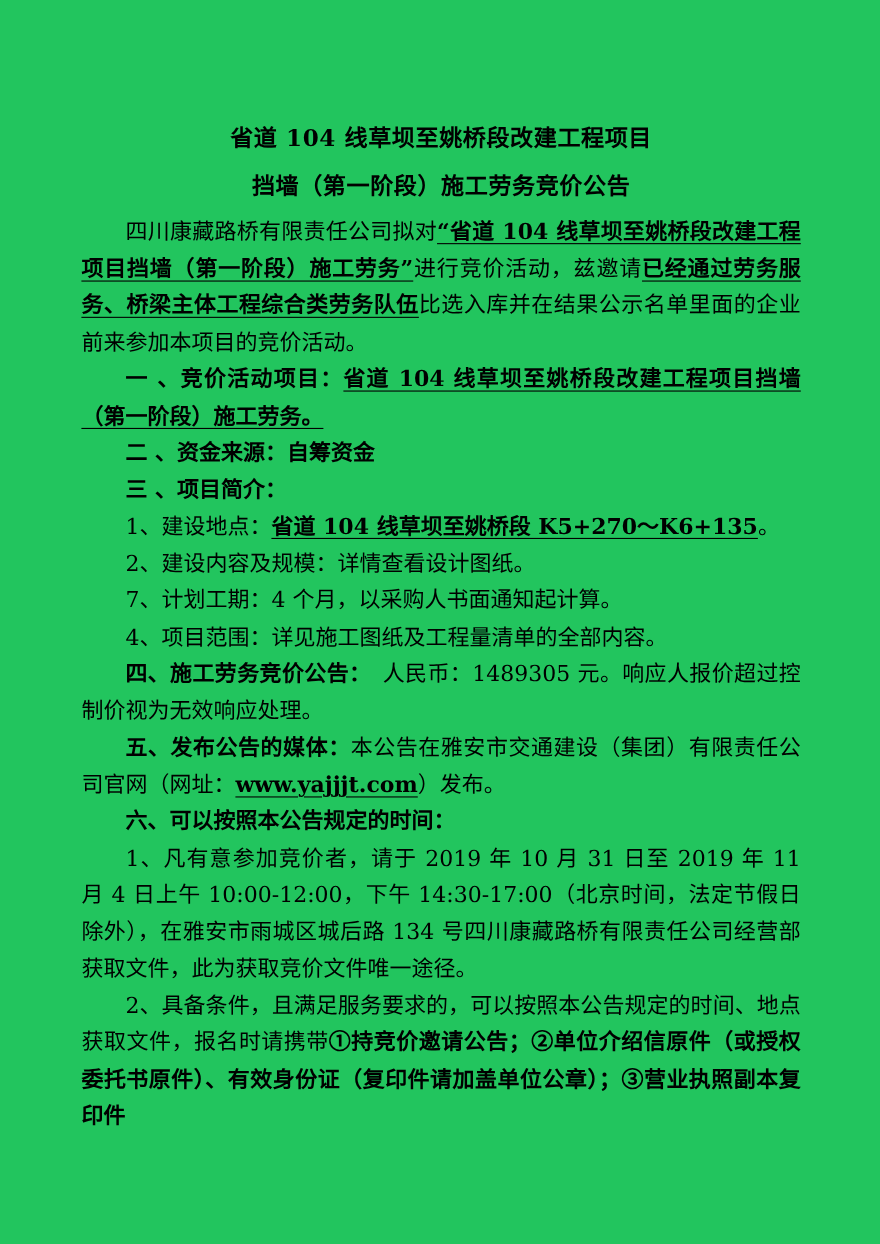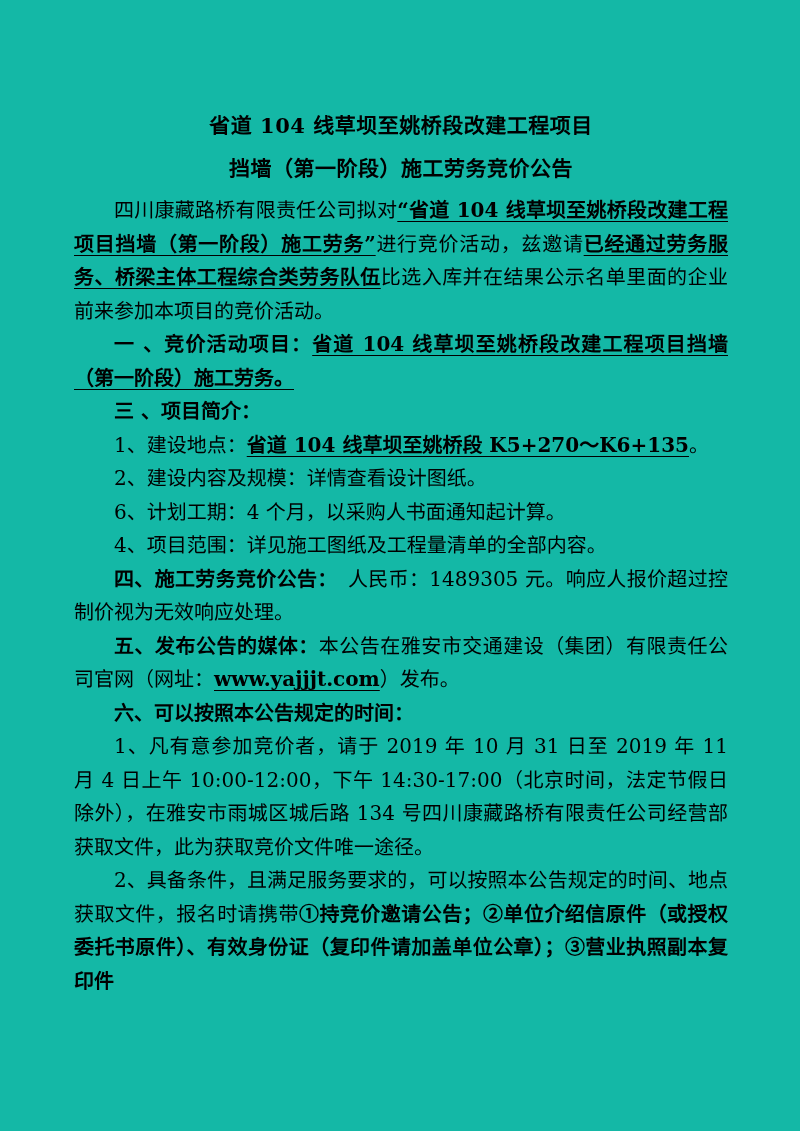--- a/index.html
+++ b/index.html
@@ -12,21 +12,21 @@
     height: 1131px;
     overflow: hidden;
     color: #000000;
     font-family: "DejaVu Serif", "Liberation Serif", serif;
   }
   .page {
     box-sizing: border-box;
     width: 800px;
     height: 1131px;
     padding: 104px 72px 0 74px;
-    background: #14b8a6;
+    background: #22c55e;
   }
   .title {
     margin: 0;
     text-align: center;
     font-size: 21px;
     line-height: 43px;
     font-weight: bold;
     letter-spacing: 0.5px;
   }
   .body-block {
@@ -51,28 +51,29 @@
 
   <p class="title">省道 104 线草坝至姚桥段改建工程项目</p>
   <p class="title">挡墙（第一阶段）施工劳务竞价公告</p>
 
   <div class="body-block">
 
     <p class="para"><span>四川康藏路桥有限责任公司拟对</span><span class="bu">“省道 104 线草坝至姚桥段改建工程项目挡墙（第一阶段）施工劳务”</span><span>进行竞价活动，兹邀请</span><span class="bu">已经通过劳务服务、桥梁主体工程综合类劳务队伍</span><span>比选入库并在结果公示名单里面的企业前来参加本项目的竞价活动。</span></p>
 
     <p class="para"><span class="b">一 、竞价活动项目：</span><span class="bu">省道 104 线草坝至姚桥段改建工程项目挡墙（第一阶段）施工劳务。</span></p>
 
+    <p class="para b">二 、资金来源：自筹资金</p>
 
     <p class="para b">三 、项目简介：</p>
 
     <p class="para"><span>1、建设地点：</span><span class="bu">省道 104 线草坝至姚桥段 K5+270～K6+135</span><span>。</span></p>
 
     <p class="para">2、建设内容及规模：详情查看设计图纸。</p>
 
-    <p class="para">6、计划工期：4 个月，以采购人书面通知起计算。</p>
+    <p class="para">7、计划工期：4 个月，以采购人书面通知起计算。</p>
 
     <p class="para">4、项目范围：详见施工图纸及工程量清单的全部内容。</p>
 
     <p class="para"><span class="b">四、施工劳务竞价公告：</span><span>　人民币：1489305 元。响应人报价超过控制价视为无效响应处理。</span></p>
 
     <p class="para"><span class="b">五、发布公告的媒体：</span><span>本公告在雅安市交通建设（集团）有限责任公司官网（网址：</span><span class="u">www.yajjjt.com</span><span>）发布。</span></p>
 
     <p class="para b">六、可以按照本公告规定的时间：</p>
 
     <p class="para">1、凡有意参加竞价者，请于 2019 年 10 月 31 日至 2019 年 11 月 4 日上午 10:00-12:00，下午 14:30-17:00（北京时间，法定节假日除外），在雅安市雨城区城后路 134 号四川康藏路桥有限责任公司经营部获取文件，此为获取竞价文件唯一途径。</p>

